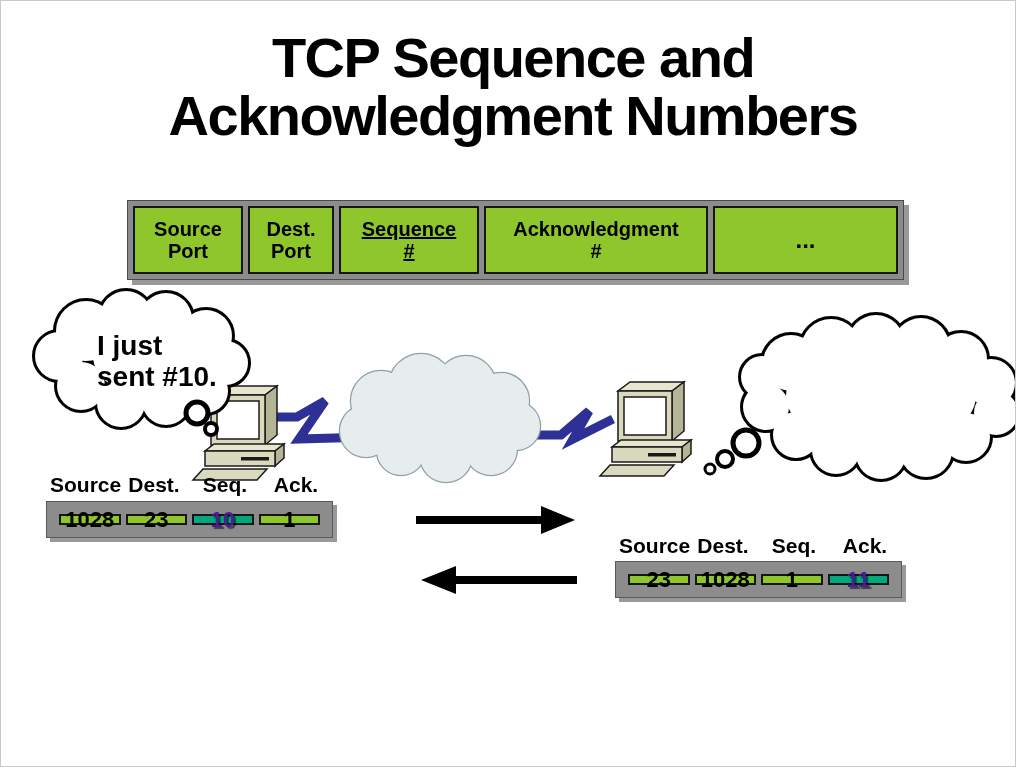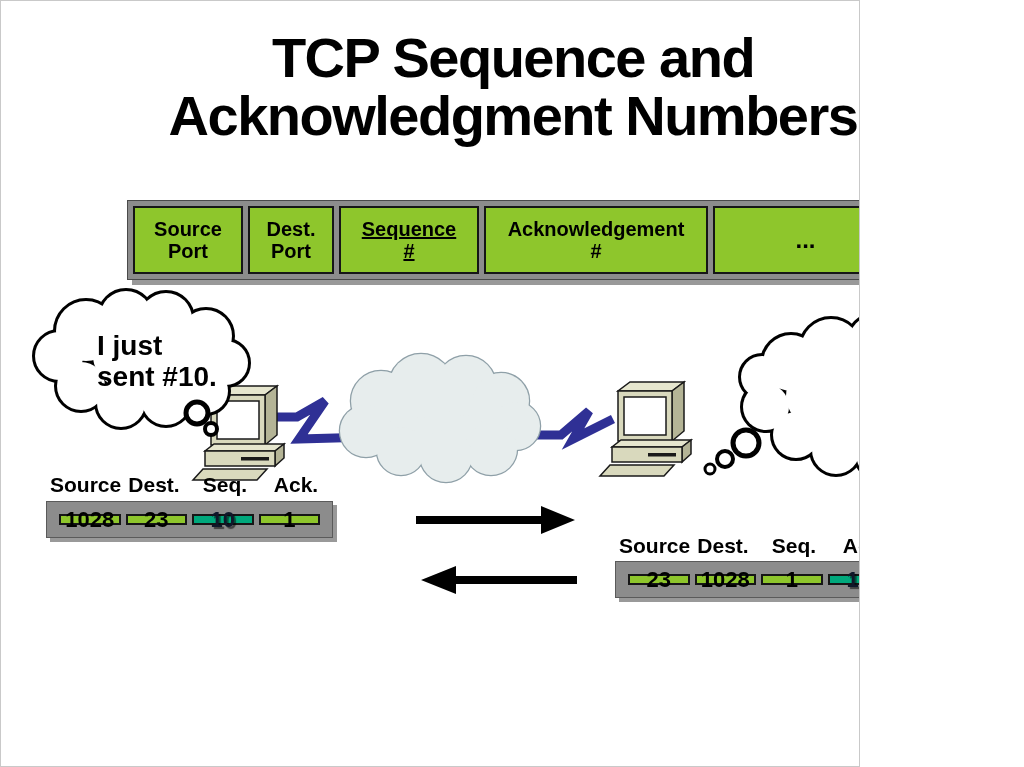--- a/index.html
+++ b/index.html
@@ -1,18 +1,18 @@
 <!DOCTYPE html>
 <html><head>
 <meta charset="utf-8">
 <style>
   html,body{margin:0;padding:0;background:#ffffff;}
   *{box-sizing:border-box;}
   .stage{
-    position:relative;width:860px;height:767px;background:#ffffff;
+    position:relative;width:1016px;height:767px;background:#ffffff;
     border:1px solid #c9c9c9;overflow:hidden;
     font-family:"Liberation Sans",sans-serif;font-weight:bold;color:#000;
   }
   .pre{white-space:pre-line;}
   
   .title{
     position:absolute;left:0;top:28px;width:1024px;text-align:center;
     font-size:56px;line-height:58px;letter-spacing:-1.5px;color:#000;
   }
   
@@ -39,21 +39,21 @@
     position:absolute;width:287px;height:37px;background:#8c8c8c;
     border:1px solid #5a5a5a;box-shadow:4px 4px 0 rgba(0,0,0,0.40);
     display:flex;gap:5px;padding:12px;
   }
   .pkt-cell{
     width:66px;background:#8ec62c;border:2px solid #161616;
     display:flex;align-items:center;justify-content:center;
     font-size:22px;color:#000;
   }
   .pkt-cell.hl{
-    background:#00a87c;color:#0f172a;
+    background:#00a87c;color:#4c1d95;
     text-shadow:2px 2px 1px rgba(0,0,0,0.55);
   }
   .sender-headers{left:45px;top:472px;}
   .sender-table{left:45px;top:500px;}
   .receiver-headers{left:614px;top:533px;}
   .receiver-table{left:614px;top:560px;}
   
   .cloud-text{position:absolute;font-size:28px;line-height:31px;color:#000;}
   .cloud-text.left{left:96px;top:329px;}
   .cloud-text.right{left:789px;top:368px;}
@@ -67,21 +67,21 @@
   <div class="title pre">TCP Sequence and
 Acknowledgment Numbers</div>
 
   <div class="segment-row">
     <div class="seg-cell seg-c0 pre">Source
 Port</div>
     <div class="seg-cell seg-c1 pre">Dest.
 Port</div>
     <div class="seg-cell seg-c2 pre">Sequence
 #</div>
-    <div class="seg-cell seg-c3 pre">Acknowledgement
+    <div class="seg-cell seg-c3 pre">Acknowledgment
 #</div>
     <div class="seg-cell seg-c4 pre">...</div>
   </div>
 
   <svg class="art" width="1024" height="767" viewBox="0 0 1024 767">
     <defs>
       <g id="pc">
         <polygon points="20,12 74,12 86,3 32,3" fill="#e6e6ce" stroke="#1a1a1a" stroke-width="1.5"></polygon>
         <polygon points="74,12 86,3 86,52 74,62" fill="#b4b496" stroke="#1a1a1a" stroke-width="1.5"></polygon>
         <rect x="20" y="12" width="54" height="50" fill="#d9d9bd" stroke="#1a1a1a" stroke-width="1.5"></rect>

